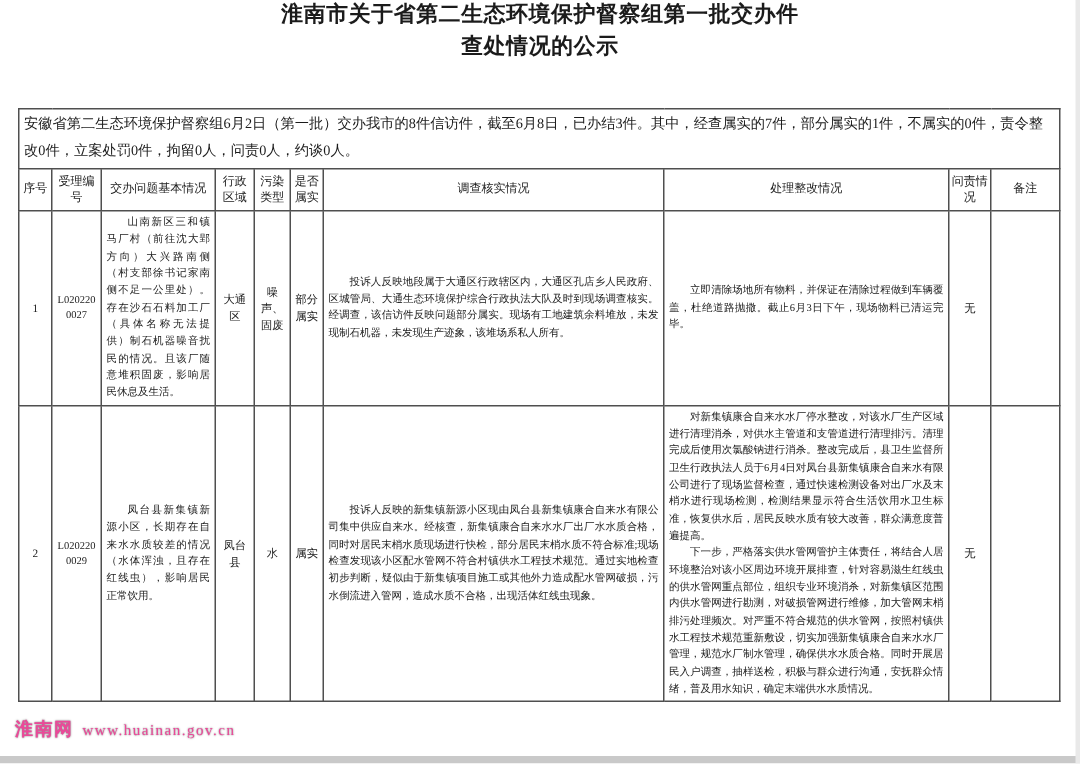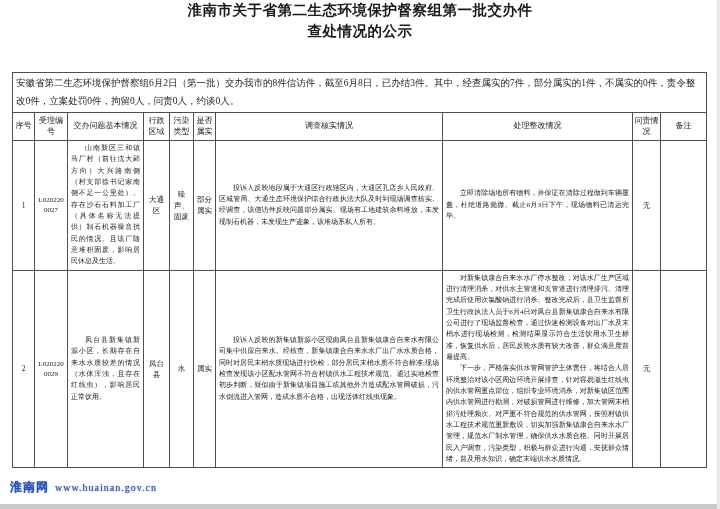--- a/index.html
+++ b/index.html
@@ -66,21 +66,21 @@
   }
   .para{
     margin:0;
     text-align:justify;
     text-indent:2em;
     font-family:Liberation Serif, serif;
   }
   .watermark{
     position:absolute;
     left:10px; top:477px;
-    color:#1d4ed8;
+    color:#ec4899;
     text-shadow:0 0 1.3px #6a6a6a;
     white-space:nowrap;
     font-family:Liberation Serif, serif;
   }
   .wm-logo{
     font-weight:bold;
     font-size:12px;
     letter-spacing:1px;
   }
   .wm-url{
@@ -171,21 +171,21 @@
       <p class="para">凤台县新集镇新源小区，长期存在自来水水质较差的情况（水体浑浊，且存在红线虫），影响居民正常饮用。</p>
     </td>
     <td class="c-center">凤台县</td>
     <td class="c-center">水</td>
     <td class="c-center">属实</td>
     <td class="c-para">
       <p class="para">投诉人反映的新集镇新源小区现由凤台县新集镇康合自来水有限公司集中供应自来水。经核查，新集镇康合自来水水厂出厂水水质合格，同时对居民末梢水质现场进行快检，部分居民末梢水质不符合标准;现场检查发现该小区配水管网不符合村镇供水工程技术规范。通过实地检查初步判断，疑似由于新集镇项目施工或其他外力造成配水管网破损，污水倒流进入管网，造成水质不合格，出现活体红线虫现象。</p>
     </td>
     <td class="c-para">
       <p class="para">对新集镇康合自来水水厂停水整改，对该水厂生产区域进行清理消杀，对供水主管道和支管道进行清理排污。清理完成后使用次氯酸钠进行消杀。整改完成后，县卫生监督所卫生行政执法人员于6月4日对凤台县新集镇康合自来水有限公司进行了现场监督检查，通过快速检测设备对出厂水及末梢水进行现场检测，检测结果显示符合生活饮用水卫生标准，恢复供水后，居民反映水质有较大改善，群众满意度普遍提高。</p>
-      <p class="para">下一步，严格落实供水管网管护主体责任，将结合人居环境整治对该小区周边环境开展排查，针对容易滋生红线虫的供水管网重点部位，组织专业环境消杀，对新集镇区范围内供水管网进行勘测，对破损管网进行维修，加大管网末梢排污处理频次。对严重不符合规范的供水管网，按照村镇供水工程技术规范重新敷设，切实加强新集镇康合自来水水厂管理，规范水厂制水管理，确保供水水质合格。同时开展居民入户调查，污染类型，积极与群众进行沟通，安抚群众情绪，普及用水知识，确定末端供水水质情况。</p>
+      <p class="para">下一步，严格落实供水管网管护主体责任，将结合人居环境整治对该小区周边环境开展排查，针对容易滋生红线虫的供水管网重点部位，组织专业环境消杀，对新集镇区范围内供水管网进行勘测，对破损管网进行维修，加大管网末梢排污处理频次。对严重不符合规范的供水管网，按照村镇供水工程技术规范重新敷设，切实加强新集镇康合自来水水厂管理，规范水厂制水管理，确保供水水质合格。同时开展居民入户调查，抽样送检，积极与群众进行沟通，安抚群众情绪，普及用水知识，确定末端供水水质情况。</p>
     </td>
     <td class="c-center">无</td>
     <td class="c-center"></td>
   </tr>
 </tbody>
   </table>
 
 <div class="watermark">
   <span class="wm-logo">淮南网</span><span class="wm-url">www.huainan.gov.cn</span>
 </div>

